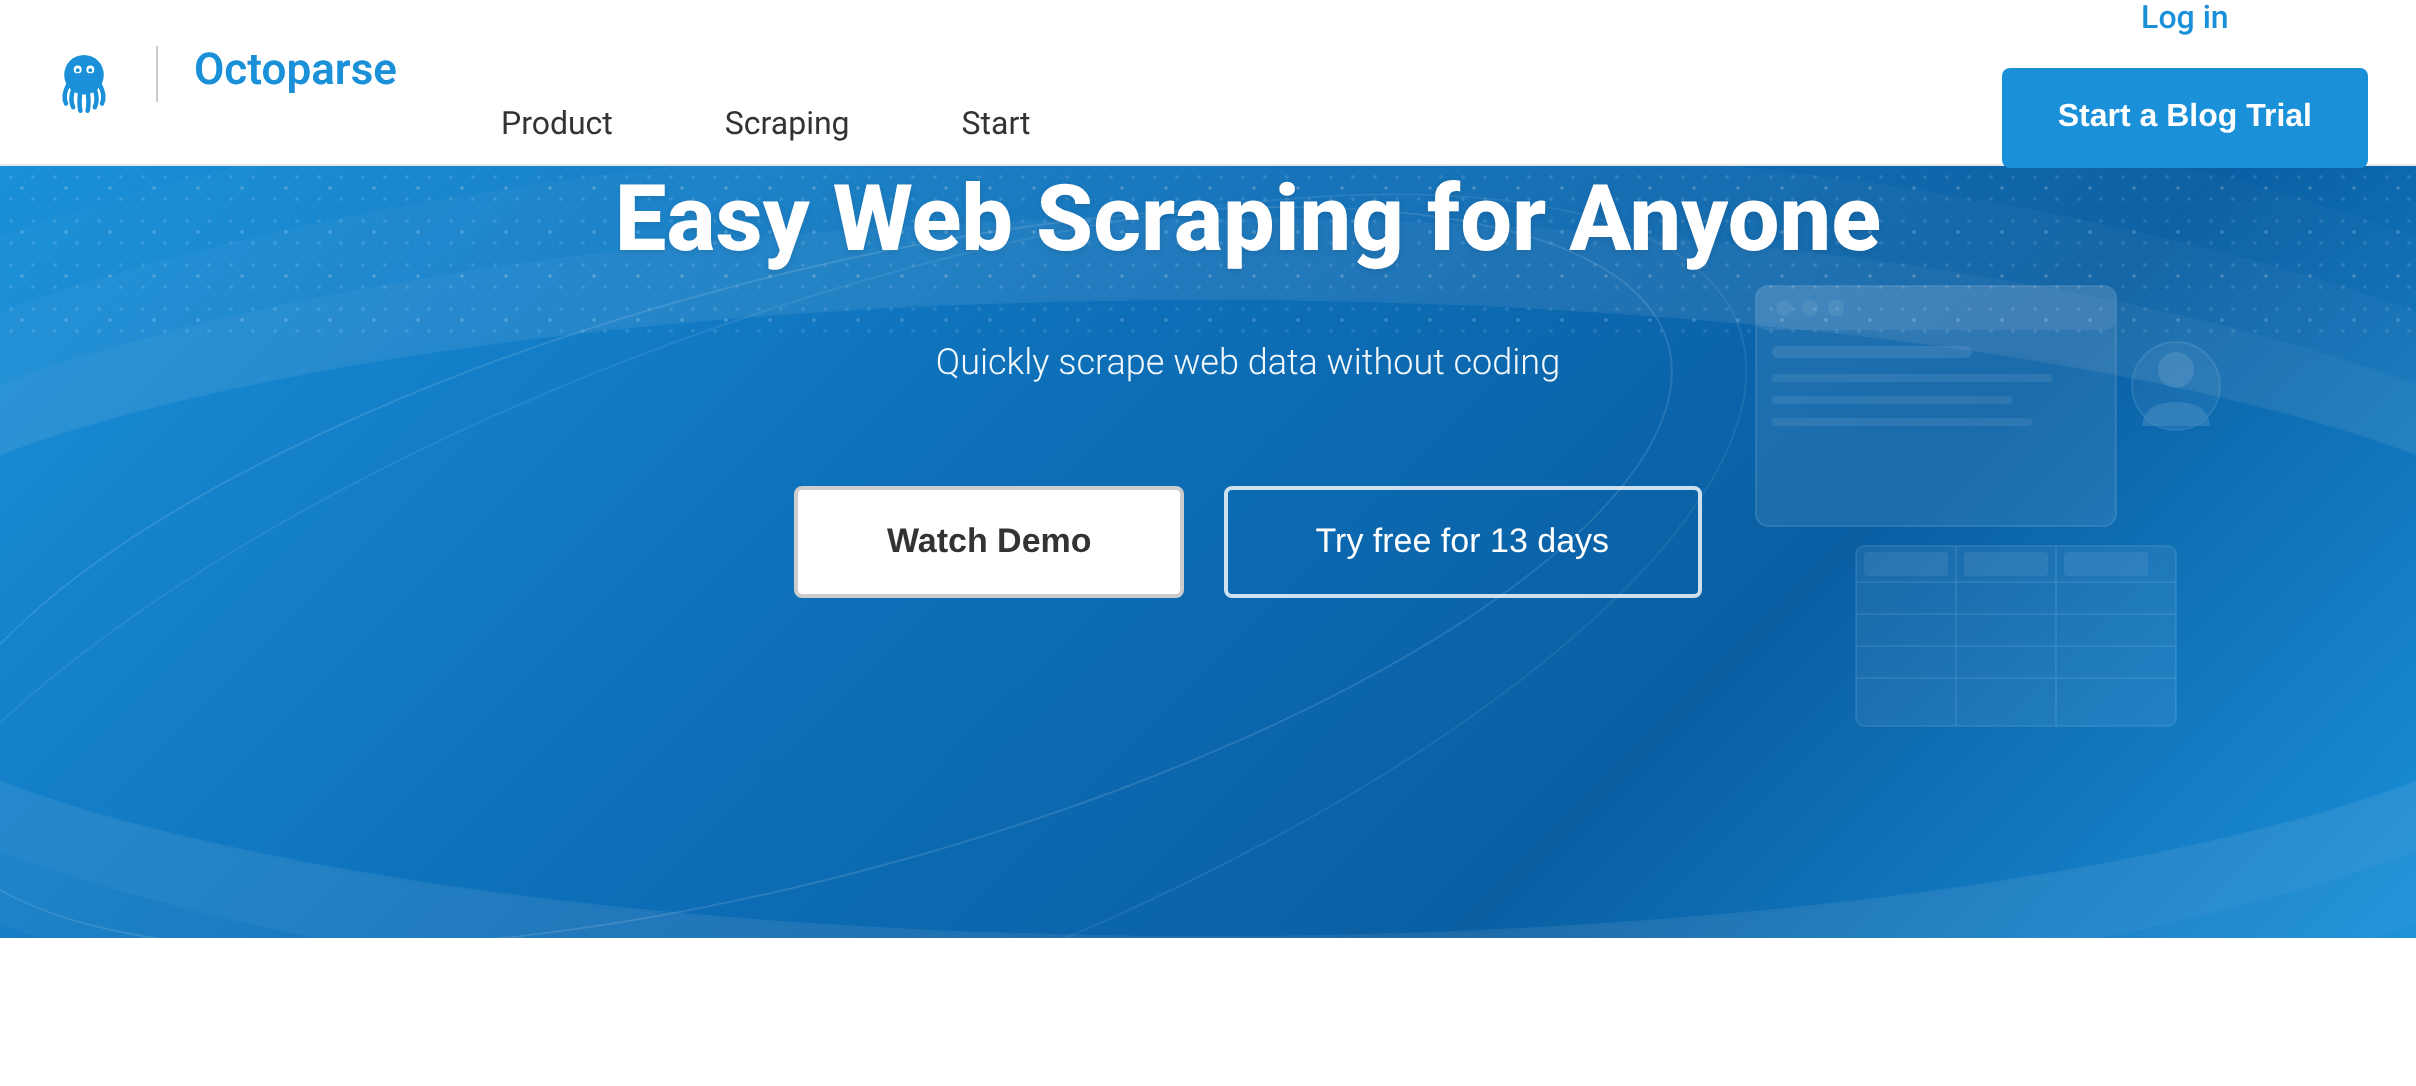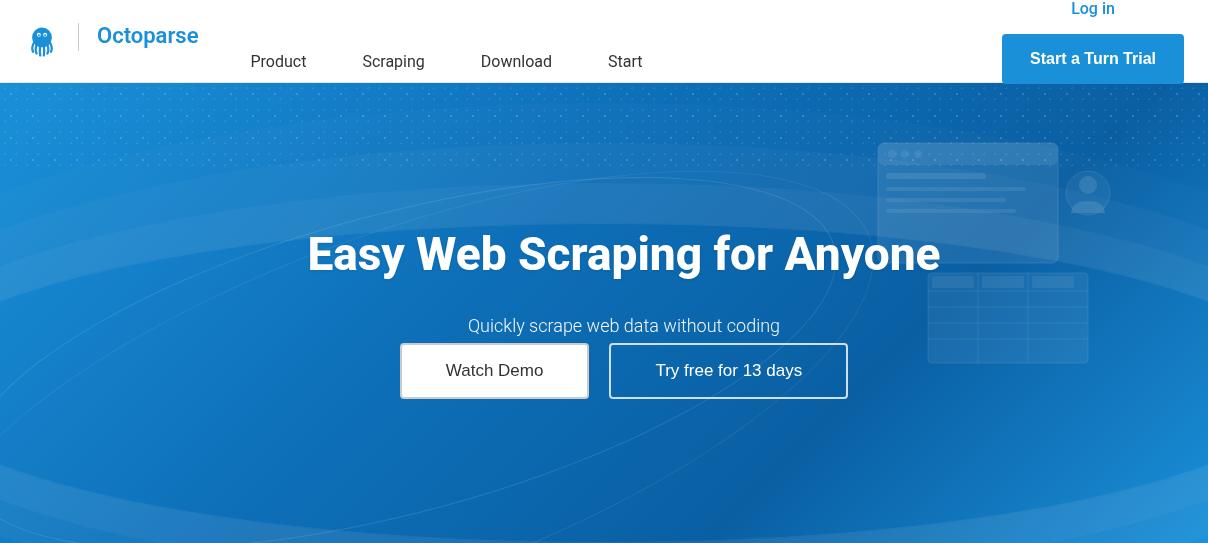--- a/index.html
+++ b/index.html
@@ -97,27 +97,27 @@
       padding: 16px 28px;
       font-size: 16px;
       font-weight: 600;
       cursor: pointer;
       white-space: nowrap;
     }
 
     
     .hero {
       width: 1208px;
-      height: 460px;
+      height: 386px;
       background: linear-gradient(135deg, #1a90d9 0%, #0d6fb8 40%, #0a5fa3 70%, #1a90d9 100%);
       position: relative;
       display: flex;
       flex-direction: column;
       align-items: center;
-      justify-content: center;
+      justify-content: flex-start;
       overflow: hidden;
       padding-left: 40px;
     }
 
     .hero-bg-pattern {
       position: absolute;
       top: 0;
       left: 0;
       width: 100%;
       height: 100%;
@@ -192,37 +192,38 @@
       color: #ffffff;
       margin-bottom: 28px;
       line-height: 1.2;
       text-shadow: 0 1px 3px rgba(0,0,0,0.1);
     }
 
     .hero-subtitle {
       font-size: 18px;
       color: rgba(255,255,255,0.95);
       line-height: 1.8;
+      margin-bottom: 44px;
       font-weight: 300;
     }
 
     .hero-buttons {
       display: flex;
       gap: 20px;
       justify-content: center;
     }
 
     .btn-demo {
       background: #ffffff;
       color: #333333;
       border: 2px solid #cccccc;
       border-radius: 4px;
       padding: 16px 44px;
       font-size: 17px;
-      font-weight: 400;
+      font-weight: 700;
       cursor: pointer;
     }
 
     .btn-free-trial {
       background: transparent;
       color: #ffffff;
       border: 2px solid rgba(255,255,255,0.8);
       border-radius: 4px;
       padding: 16px 44px;
       font-size: 17px;
@@ -261,27 +262,26 @@
       <path d="M26 24 Q28 30 26 34" stroke="#1a90d9" stroke-width="2.5" fill="none" stroke-linecap="round"></path>
       <path d="M29 22 Q32 28 30 32" stroke="#1a90d9" stroke-width="2.5" fill="none" stroke-linecap="round"></path>
     </svg>
     <div class="brand-divider"></div>
     <span class="brand-name">Octoparse</span>
   </a>
 
   <nav class="navbar-nav">
     <a class="nav-item" href="#">Product</a>
     <a class="nav-item" href="#">Scraping</a>
-    <a class="nav-item" href="#">Download</a>
     <a class="nav-item" href="#">Start</a>
   </nav>
 
   <div class="navbar-actions">
     <a class="login-link" href="#">Log in</a>
-    <button class="btn-trial">Start a Turn Trial</button>
+    <button class="btn-trial">Start a Blog Trial</button>
   </div>
 </nav>
 
 <section class="hero">
   <div class="hero-bg-pattern"></div>
   <div class="hero-wave"></div>
   <div class="hero-wave-2"></div>
 
   <div class="hero-mockup">
     <svg width="280" height="240" viewBox="0 0 280 240" xmlns="http://www.w3.org/2000/svg">

